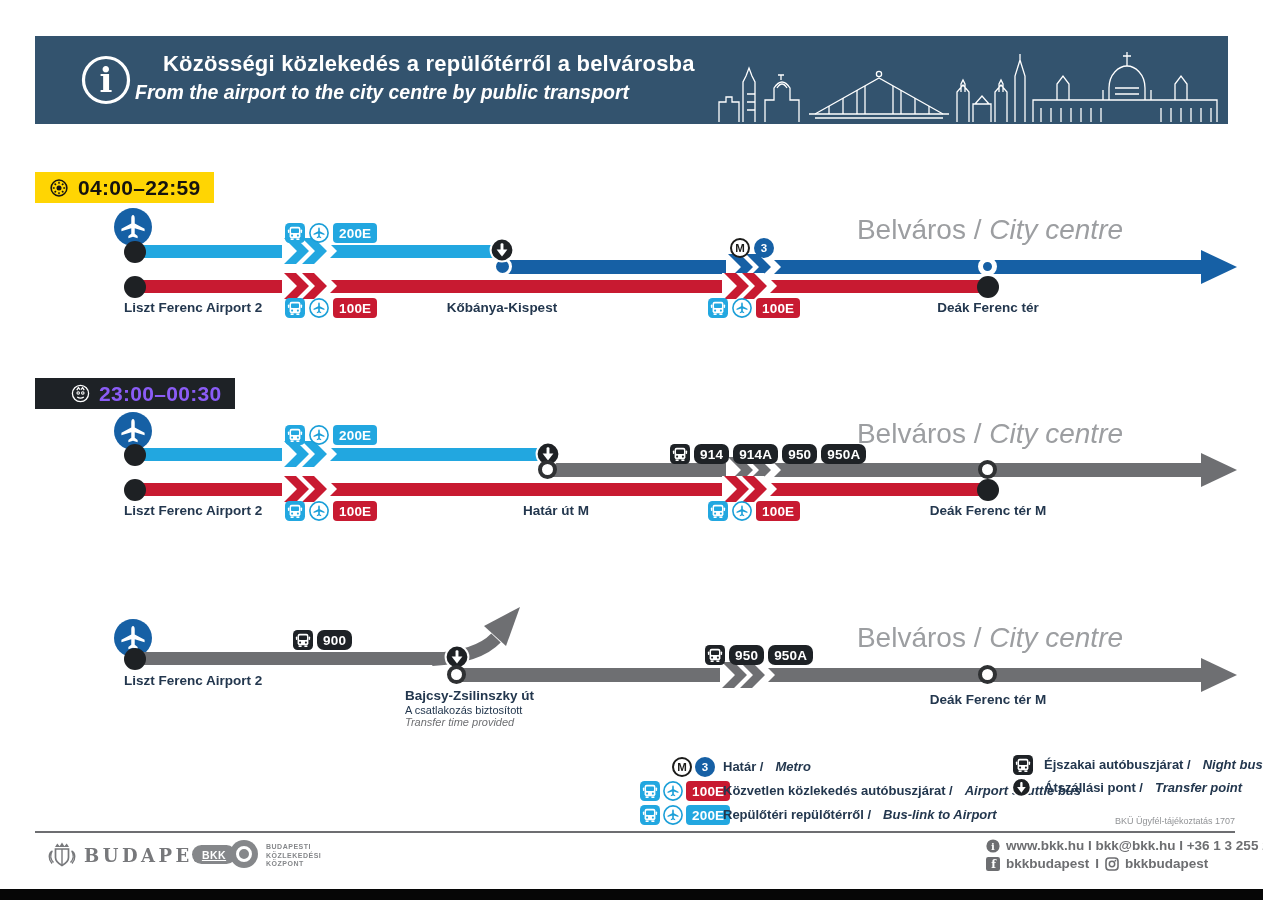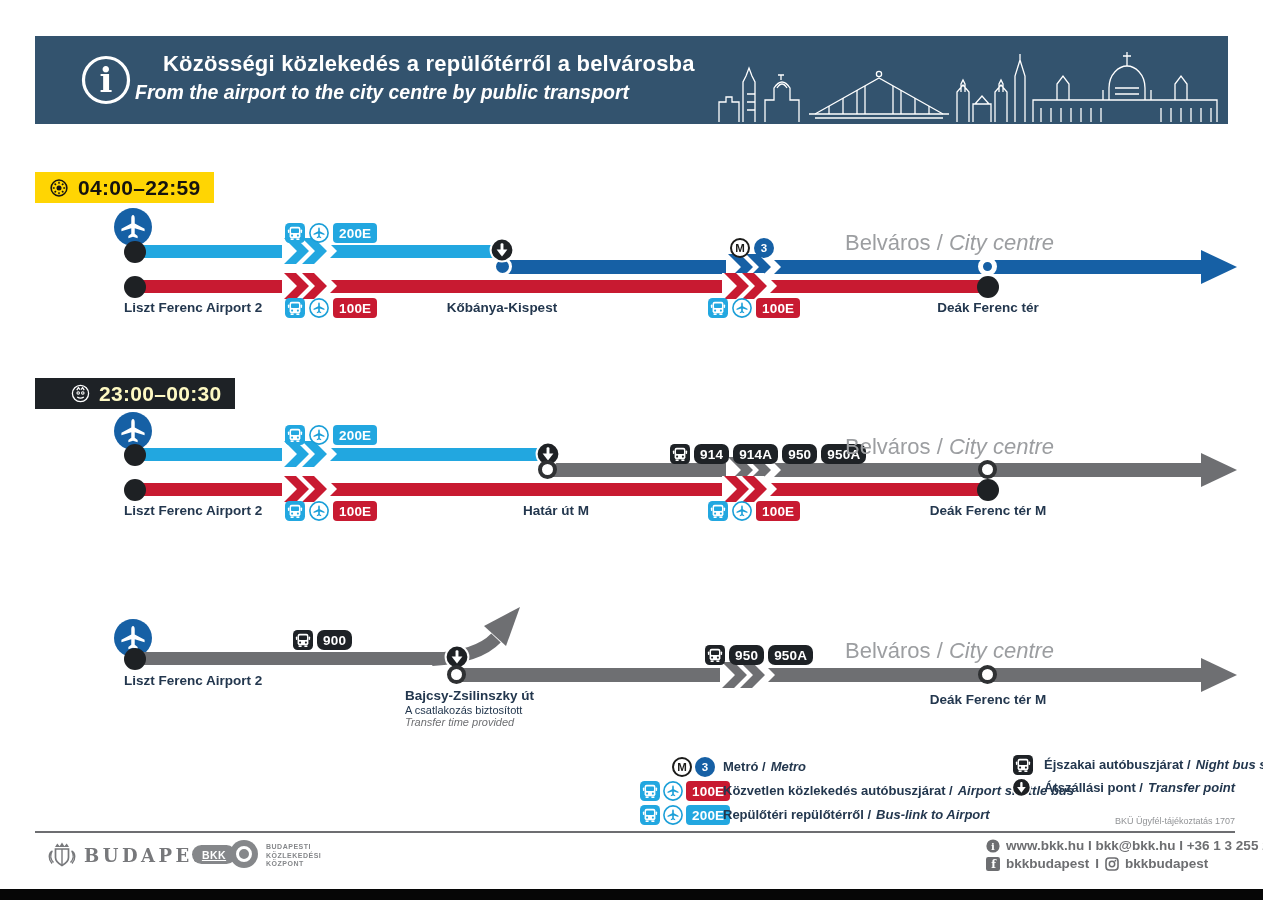--- a/index.html
+++ b/index.html
@@ -11,21 +11,21 @@
   .banner{position:absolute;left:35px;top:36px;width:1193px;height:88px;background:#33536e;}
   .banner-title{position:absolute;left:100px;top:15px;color:#fff;font-size:22px;font-weight:bold;letter-spacing:.2px;margin-left:28px;}
   .banner-sub{position:absolute;left:100px;top:45px;color:#fff;font-size:19.5px;font-style:italic;font-weight:600;}
   .info-lg{position:absolute;left:46px;top:19px;width:50px;height:50px;}
   .skyline{position:absolute;right:6px;bottom:2px;width:505px;height:80px;}
 
   
   .tb{position:absolute;height:31px;display:inline-flex;align-items:center;gap:9px;padding:0 14px;
       font-size:21px;font-weight:bold;letter-spacing:.3px;}
   .tb-day{background:#ffd503;color:#15130f;}
-  .tb-night{background:#1e2226;color:#fef9c3;padding-left:36px;}
+  .tb-night{background:#1e2226;color:#8b5cf6;padding-left:36px;}
   .tb .ticon{display:flex;align-items:center;}
 
   
   .hline{position:absolute;height:13px;}
   .c-lblue{background:#22a7e0;}
   .c-dblue{background:#1660a5;}
   .c-red{background:#c81a31;}
   .c-gray{background:#6e6f72;}
   .arrowhead{position:absolute;width:36px;height:34px;
              clip-path:polygon(0 0,100% 50%,0 100%);}
@@ -46,27 +46,27 @@
   .circ{width:20px;height:20px;border-radius:50%;display:flex;align-items:center;justify-content:center;
         font-size:11.5px;font-weight:bold;box-sizing:border-box;flex:0 0 auto;}
   .circ-m{background:#fff;border:2px solid #1c1c1a;color:#1c1c1a;}
   .circ-3{background:#1660a5;color:#fff;}
 
   
   .st-label{position:absolute;font-size:13.5px;font-weight:bold;color:#23374e;white-space:nowrap;}
   .st-label.ctr{width:200px;text-align:center;}
   .note{position:absolute;font-size:11px;color:#23374e;white-space:nowrap;}
   .note.it{font-style:italic;color:#6e6f72;}
-  .city{position:absolute;width:290px;text-align:left;font-size:22px;color:#9c9ea1;white-space:nowrap;margin-top:16px;}
+  .city{position:absolute;width:290px;text-align:center;font-size:28px;color:#9c9ea1;white-space:nowrap;}
   .city i{font-style:italic;}
 
   
   .lg-ic{position:absolute;display:flex;align-items:center;gap:3px;}
   .lg-tx{position:absolute;font-size:13px;color:#23374e;white-space:nowrap;}
-  .lg-tx b{font-weight:bold;} .lg-tx i{font-style:italic;font-weight:600;margin-left:5px;}
+  .lg-tx b{font-weight:bold;} .lg-tx i{font-style:italic;font-weight:600;margin-left:12px;}
 
   
   .rule{position:absolute;left:35px;top:831px;width:1200px;height:2px;background:#6d6e71;}
   .smallprint{position:absolute;right:28px;top:816px;font-size:9px;color:#919396;}
   .bud-text{position:absolute;left:84px;top:845px;font-family:"DejaVu Serif",serif;font-size:18px;
             font-weight:bold;letter-spacing:3.5px;color:#77787b;}
   .bkk-pill{position:absolute;left:192px;top:845px;width:44px;height:19px;border-radius:10px;background:#85878a;
             color:#fff;font-size:10.5px;font-weight:bold;display:flex;align-items:center;justify-content:center;letter-spacing:.5px;text-decoration:underline;}
   .bkk-circ{position:absolute;left:230px;top:840px;width:28px;height:28px;border-radius:50%;background:#85878a;
             display:flex;align-items:center;justify-content:center;}
@@ -494,21 +494,21 @@
   <div class="st-label ctr" style="left:888px;top:692px;">Deák Ferenc tér M</div>
   <div class="city" style="left:845px;top:622px;">
     <span>Belváros / </span><i>City centre</i>
   </div>
 
   <div class="lg-ic" style="left:672px;top:757px;">
     <span class="circ circ-m">M</span>
     <span class="circ circ-3">3</span>
   </div>
   <div class="lg-tx" style="left:723px;top:759px;">
-    <b>Metró /</b><i>Metro</i>
+    <b>Határ /</b><i>Metro</i>
   </div>
 
   <div class="lg-ic" style="left:640px;top:781px;">
     <span class="ic busblue">
         <svg width="20" height="20" viewBox="0 0 20 20">
           <rect width="20" height="20" rx="4.5" fill="currentColor"></rect>
           <rect x="4.6" y="3.8" width="10.8" height="11.4" rx="2" fill="#fff"></rect>
           <rect x="6" y="5.4" width="8" height="4.6" rx="0.8" fill="currentColor"></rect>
           <circle cx="7.1" cy="12.6" r="1.05" fill="currentColor"></circle>
           <circle cx="12.9" cy="12.6" r="1.05" fill="currentColor"></circle>

